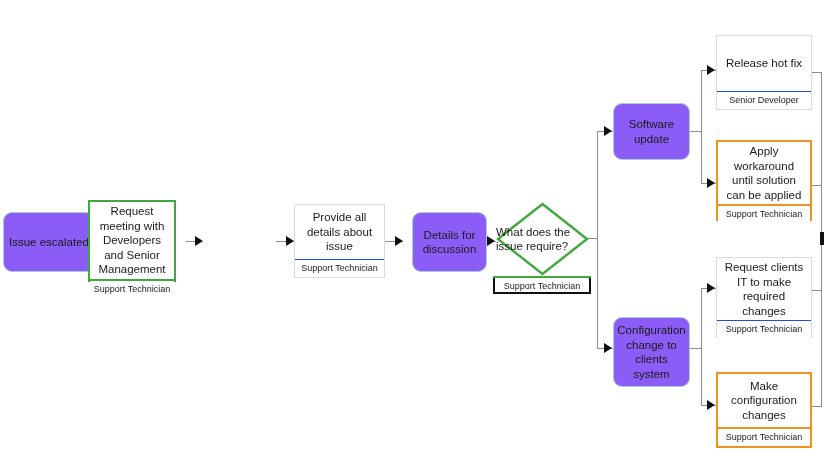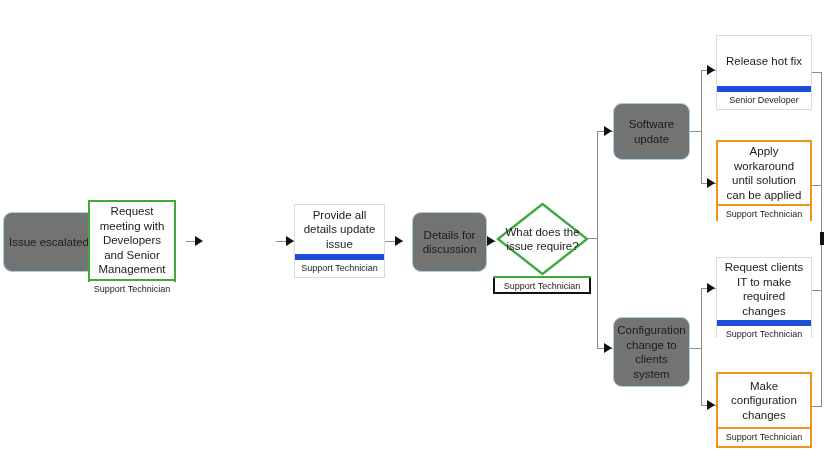--- a/index.html
+++ b/index.html
@@ -35,31 +35,31 @@
     text-align:center;
     font-size:9px;
     line-height:11px;
     padding:3px 2px 3px;
     color:#1b1b1b;
     background:#ffffff;
   }
 
   
   .n-blue{
-    background:#737373;
+    background:#8b5cf6;
     border:1px solid #a8cde0;
     border-radius:9px;
   }
   .n-blue .body{font-size:11.5px;}
 
   
   .n-grey{
     border:1px solid #d6dde0;
   }
-  .n-grey .footer{border-top:6px solid #1d4ed8;}
+  .n-grey .footer{border-top:1px solid #1d4ed8;}
 
   
   .n-green{
     border:2px solid #3faa3c;
   }
   .n-green .footer{border-top:2px solid #3faa3c;}
 
   
   .n-orange{
     border:2px solid #f0921e;
@@ -73,21 +73,20 @@
   }
   .gateway .dshape{
     position:absolute;
     left:0;top:0;
     width:100%;height:100%;
   }
   .gateway .dlabel{
     position:absolute;
     left:0;right:0;top:50%;
     transform:translateY(-50%);
-    text-align:center;
     font-size:11.5px;
     line-height:14px;
     color:#1b1b1b;
     pointer-events:none;
   }
   .gateway-tag{
     position:absolute;
     box-sizing:border-box;
     border:2px solid #111111;
     background:#ffffff;
@@ -174,21 +173,21 @@
     <div class="body">Issue escalated</div>
   </div>
 
   <div class="node n-green" style="left:88px;top:200px;width:88px;height:82px;">
     <div class="body">Request meeting with Developers and Senior Management</div>
     <div class="footer">Support Technician</div>
   </div>
 
 
   <div class="node n-grey" style="left:294px;top:204px;width:91px;height:74px;">
-    <div class="body">Provide all details update issue</div>
+    <div class="body">Provide all details about issue</div>
     <div class="footer">Support Technician</div>
   </div>
 
   <div class="node n-blue" style="left:412px;top:212px;width:75px;height:60px;">
     <div class="body">Details for discussion</div>
   </div>
 
   <div class="gateway" style="left:496px;top:202px;width:93px;height:74px;">
     <svg class="dshape" viewBox="0 0 93 74" preserveAspectRatio="none">
       <polygon points="46.5,2 91,37 46.5,72 2,37" fill="#ffffff" stroke="#3faa3c" stroke-width="2.4"></polygon>

